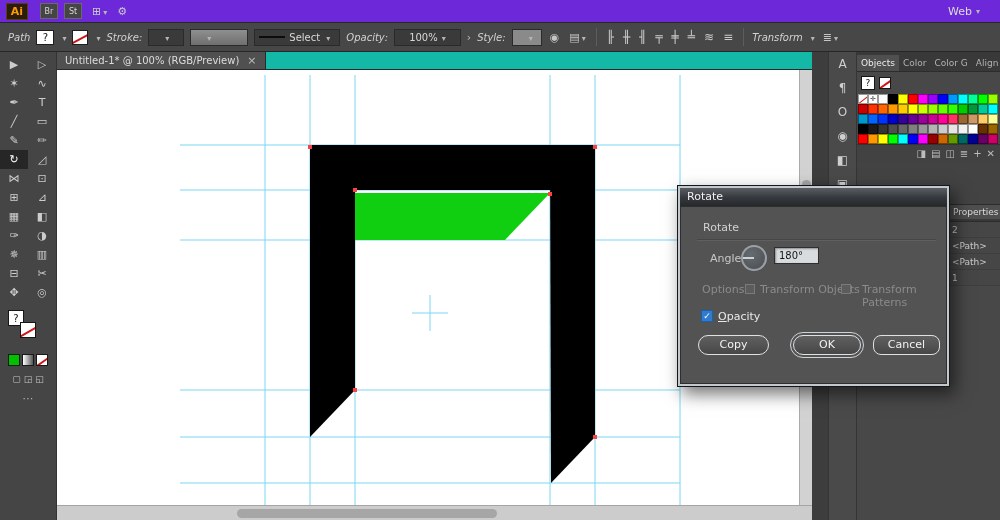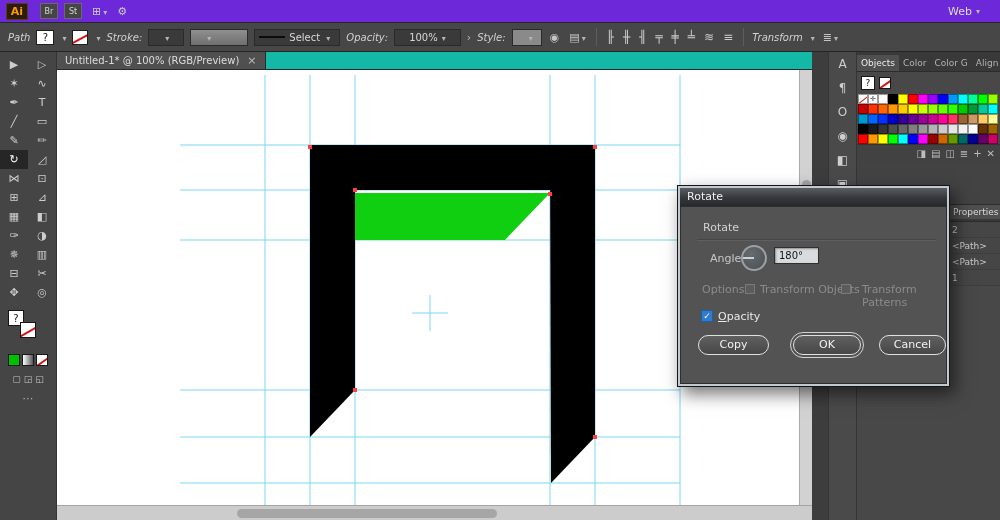--- a/index.html
+++ b/index.html
@@ -394,15 +394,15 @@
     <span class="cb-disabled" style="left:64px;top:77px;"></span>
     <span class="lbl dim" style="left:79px;top:76px;">Transform Objects</span>
     <span class="cb-disabled" style="left:160px;top:77px;"></span>
     <span class="lbl dim" style="left:181px;top:76px;">Transform Patterns</span>
 
     <span class="cb-checked" style="left:20px;top:103px;">✓</span>
     <span class="lbl mnemonic" style="left:37px;top:103px;color:#e9e9e9;">Opacity</span>
 
     <button class="btn" style="left:17px;top:128px;width:71px;">Copy</button>
     <button class="btn default" style="left:112px;top:128px;width:68px;">OK</button>
-    <button class="btn" style="left:198px;top:128px;width:67px;">Cancel</button>
+    <button class="btn" style="left:192px;top:128px;width:67px;border-radius:8px;">Cancel</button>
   </div>
 </div>
 
 </body></html>

